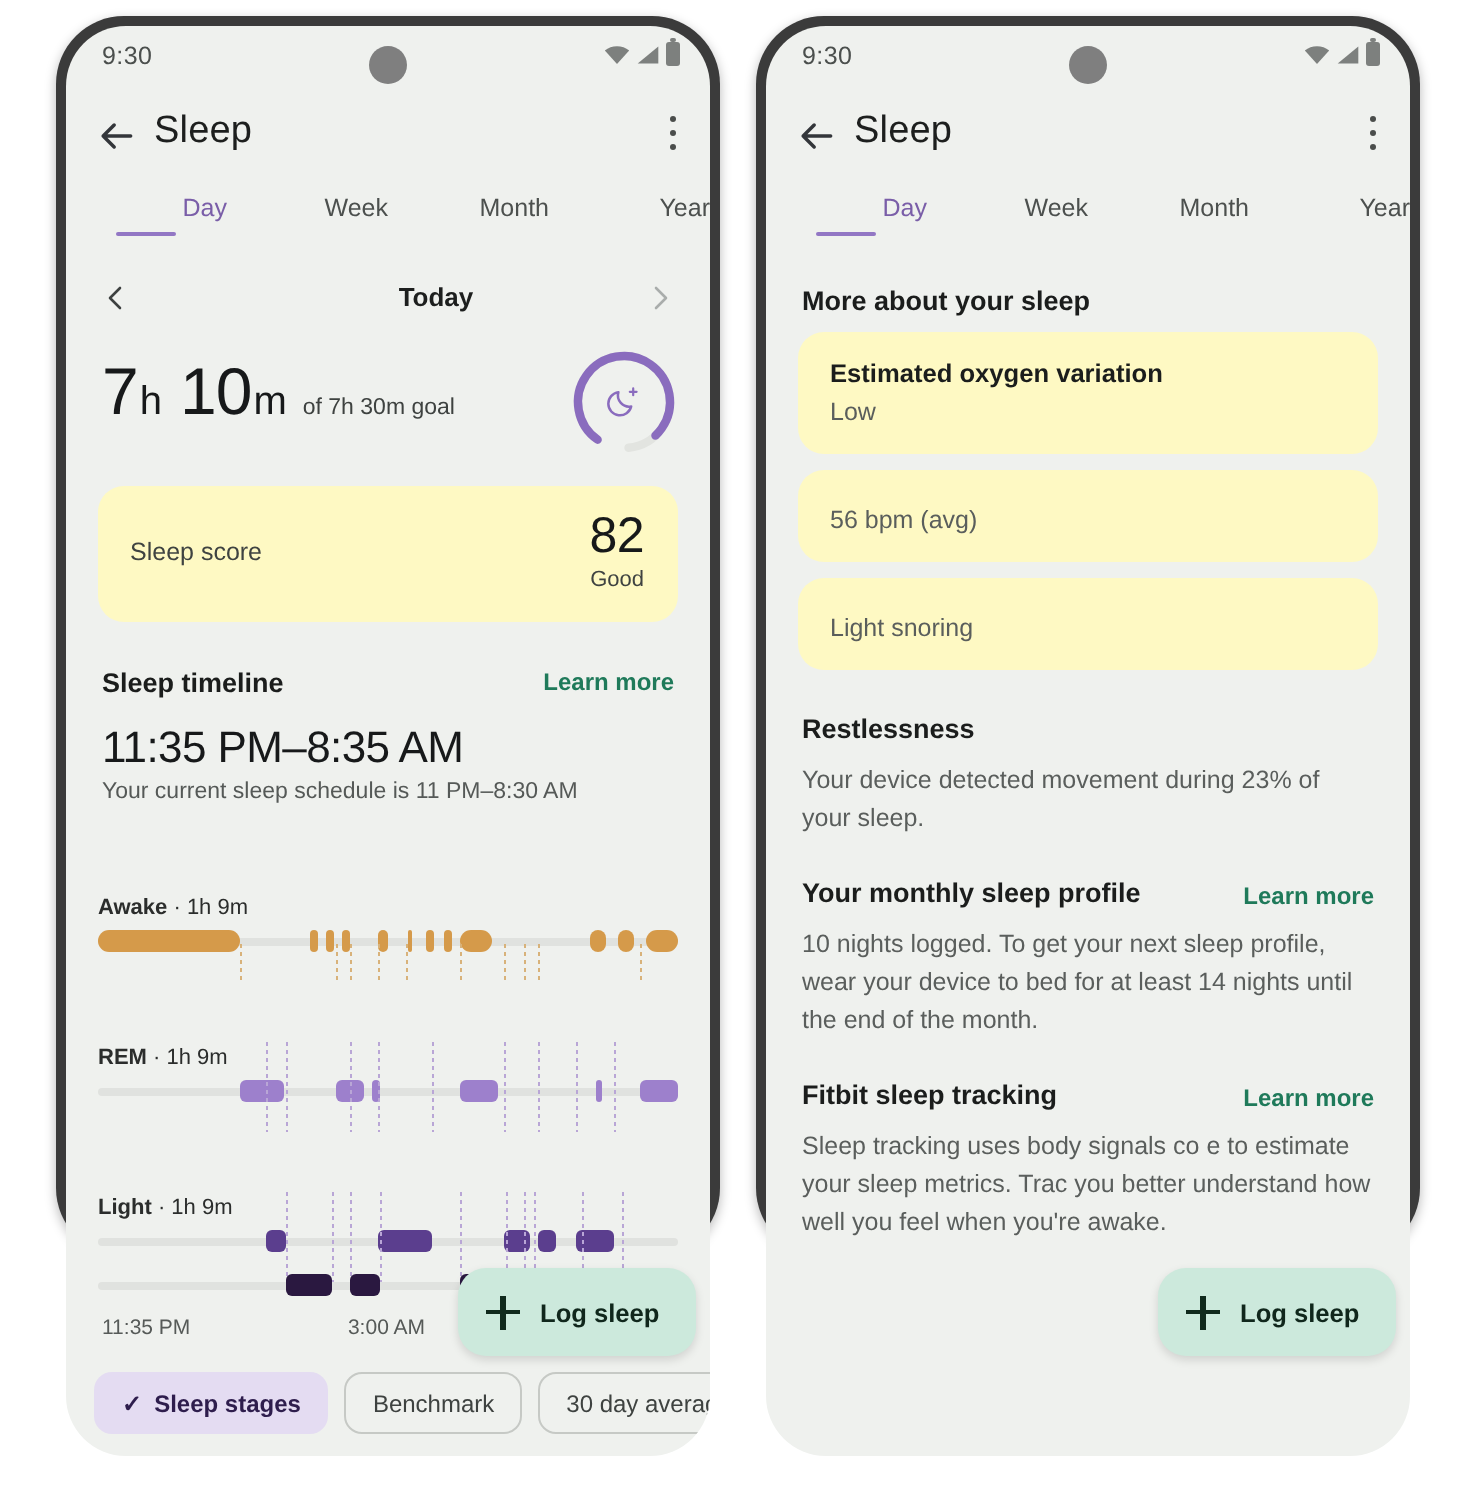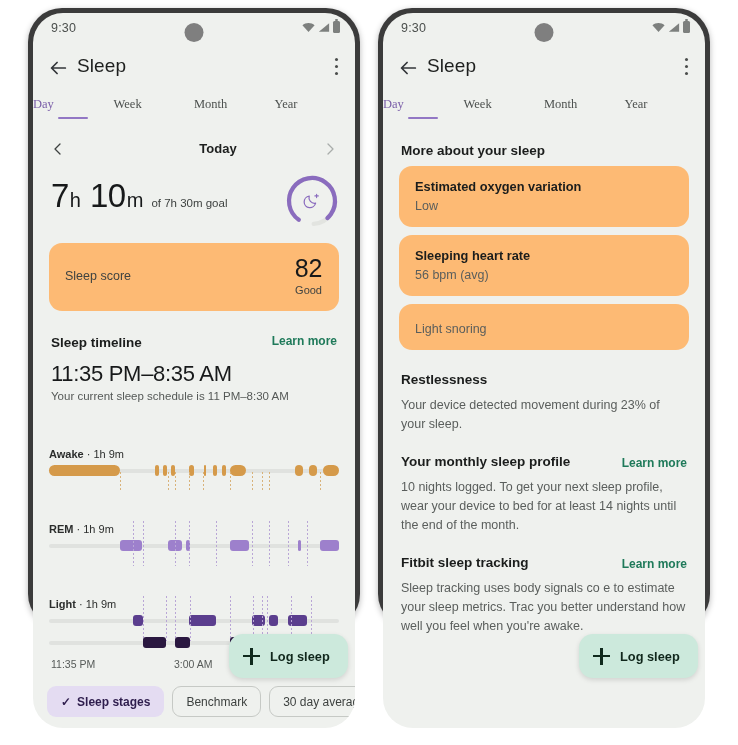--- a/index.html
+++ b/index.html
@@ -35,21 +35,21 @@
 
   
   .appbar{position:relative;height:44px;}
   .back-arrow{position:absolute;left:14px;top:10px;width:22px;height:22px;cursor:pointer;}
   .appbar-title{position:absolute;left:44px;top:8px;font-size:19px;color:#1d1f1e;letter-spacing:.1px;}
   .kebab{position:absolute;right:16px;top:11px;width:4px;height:20px;cursor:pointer;}
   .kebab i{display:block;width:3.4px;height:3.4px;border-radius:50%;background:#4a4d4b;margin-bottom:3.6px;}
 
   
   .tabs{display:flex;height:38px;align-items:flex-start;padding-top:6px;}
-  .tab{flex:1;text-align:left;font-size:12.5px;color:#4c504e;position:relative;padding-bottom:7px;cursor:pointer;font-family:Liberation Serif, serif;}
+  .tab{flex:1;text-align:right;font-size:12.5px;color:#4c504e;position:relative;padding-bottom:7px;cursor:pointer;}
   .tab.active{color:#7a5ea8;}
   .tab.active:after{
     content:"";position:absolute;left:50%;transform:translateX(-50%);bottom:0;
     width:30px;height:2.4px;border-radius:2px;background:#9277c4;
   }
 
   
   .daynav{position:relative;height:32px;}
   .daynav .label{position:absolute;left:0;right:0;top:6px;text-align:center;font-size:13px;font-weight:bold;color:#1d1f1e;margin-left:48px;}
   .chev{position:absolute;top:7px;width:14px;height:14px;cursor:pointer;}
@@ -60,21 +60,21 @@
   .duration-row{position:relative;height:62px;padding:0 18px;margin-top:10px;}
   .dur{position:absolute;left:18px;top:0;display:flex;align-items:baseline;}
   .dur .big{font-size:33px;color:#17191a;letter-spacing:-.5px;}
   .dur .unit{font-size:20px;color:#17191a;margin-left:1px;}
   .dur .gap{width:9px;}
   .dur .goal{font-size:11.5px;color:#3e4240;margin-left:8px;}
   .ring{position:absolute;right:16px;top:-3px;width:54px;height:54px;}
   .moon{position:absolute;right:33px;top:14px;width:20px;height:20px;}
 
   
-  .card{background:#fdba74;border-radius:13px;}
+  .card{background:#fef9c3;border-radius:13px;}
   .score-card{margin:4px 16px 0;height:68px;position:relative;}
   .score-label{position:absolute;left:16px;top:26px;font-size:12.5px;color:#3f4341;}
   .score-val{position:absolute;right:17px;top:11px;font-size:25px;color:#17191a;letter-spacing:-.3px;}
   .score-qual{position:absolute;right:17px;top:41px;font-size:11px;color:#3f4341;}
 
   
   .sec-head{position:relative;margin:22px 18px 0;height:20px;}
   .sec-title{font-size:13.5px;font-weight:bold;color:#1b1d1c;}
   .learn{position:absolute;right:0;top:1px;font-size:12px;color:#1f7a5a;font-weight:bold;cursor:pointer;}
   .tl-range{margin:8px 0 0 18px;font-size:22px;color:#17191a;letter-spacing:-.3px;}
@@ -368,21 +368,20 @@
       <div class="tab">Year</div>
     </div>
 
     <div class="sub-head">More about your sleep</div>
 
     <div class="card info-card">
       <div class="info-t">Estimated oxygen variation</div>
       <div class="info-v">Low</div>
     </div>
     <div class="card info-card">
-      <div class="info-t">Sleeping heart rate</div>
       <div class="info-v">56 bpm (avg)</div>
     </div>
     <div class="card info-card">
       <div class="info-v">Light snoring</div>
     </div>
 
     <div class="blk">
       <div class="blk-title">Restlessness</div>
       <div class="blk-body">Your device detected movement during 23% of your sleep.</div>
     </div>

